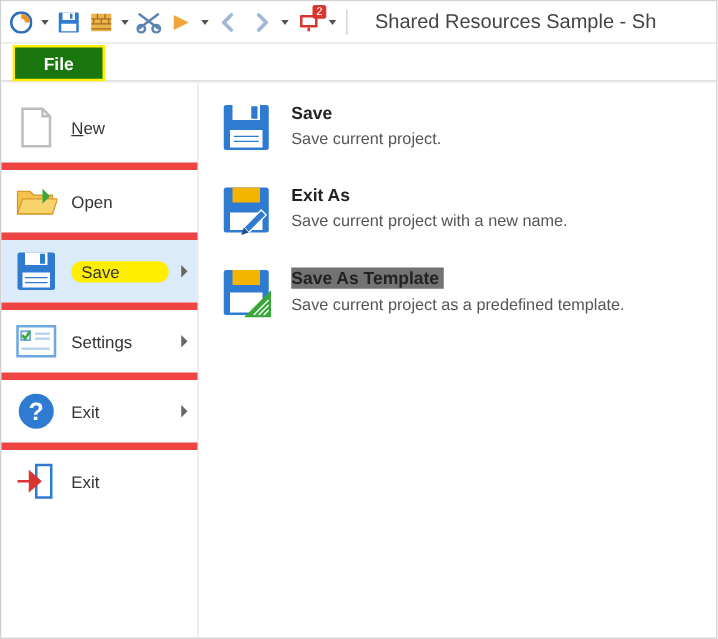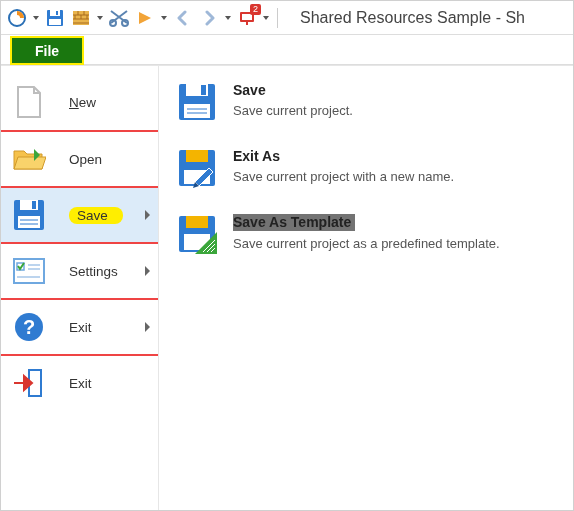--- a/index.html
+++ b/index.html
@@ -93,25 +93,25 @@
   .menu-col {
     width: 158px;
     border-right: 1px solid #e6e6e6;
     padding-top: 8px;
   }
   .menu-item {
     display: flex;
     align-items: center;
     height: 56px;
     padding: 0 8px 0 10px;
-    gap: 22px;
+    gap: 10px;
     position: relative;
     color: #333;
   }
-  .menu-item + .menu-item { border-top: 2px solid #ef4444; }
+  .menu-item + .menu-item { border-top: 6px solid #ef4444; }
   .menu-item.active { background: #dcebf9; }
   .menu-item .mi-icon {
     width: 36px; height: 36px;
     display: flex; align-items: center; justify-content: center;
     flex: 0 0 36px;
   }
   .menu-item .mi-label {
     flex: 1;
     font-size: 13.5px;
   }

